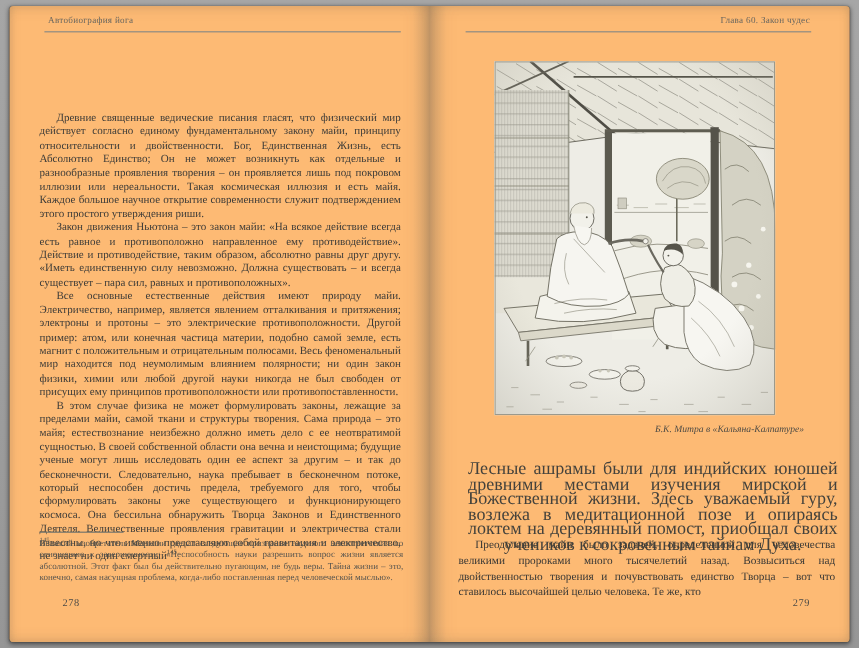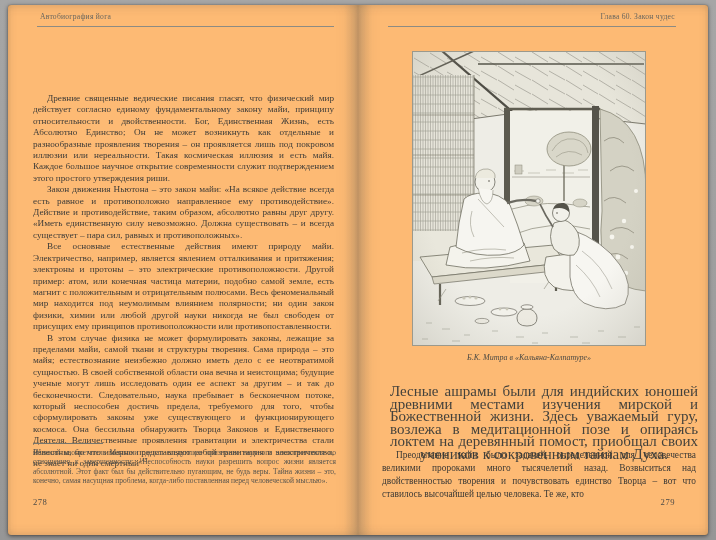--- a/index.html
+++ b/index.html
@@ -50,30 +50,30 @@
   .body-text p{margin:0;text-indent:14px;}
   sup.fnref{font-size:5.5px;line-height:0;vertical-align:super;color:#4a4842;}
   .fn-rule{position:absolute;left:25px;top:438px;width:70px;height:1px;background:#77756c;}
   .footnote{
     position:absolute;left:25px;top:443px;width:303px;
     font-size:7.5px;line-height:9.3px;color:#56544e;text-align:justify;
   }
   .footnote .fn-marker{position:absolute;left:0;top:-1px;font-size:5.5px;color:#56544e;}
   .footnote .fn-text{}
   .page-number{position:absolute;top:492px;font-size:8.6px;color:#4c4a46;letter-spacing:.5px;}
-  .page.left .page-number{left:25px;text-align:center;}
+  .page.left .page-number{left:44px;text-align:center;}
   .page.right .page-number{right:33px;text-align:center;}
 
   .illustration{
     position:absolute;left:54px;top:46px;width:234px;height:295px;
     background:#eeede6;
   }
   .illustration svg{display:block;width:100%;height:100%;}
   .caption{
-    position:absolute;left:30px;top:347px;width:282px;text-align:center;
+    position:absolute;left:30px;top:347px;width:282px;text-align:right;
     font-style:italic;font-size:8px;line-height:12.5px;color:#4c4a44;
   }
   .lead-italic{
     position:absolute;left:32px;top:380px;width:308px;
     font-size:15px;line-height:12.5px;color:#44423c;
     text-align:justify;text-align-last:center;
   }
   .body-paragraph{
     position:absolute;left:24px;top:444px;width:314px;
     font-size:9.4px;line-height:13px;color:#3b3935;text-align:justify;text-indent:14px;

